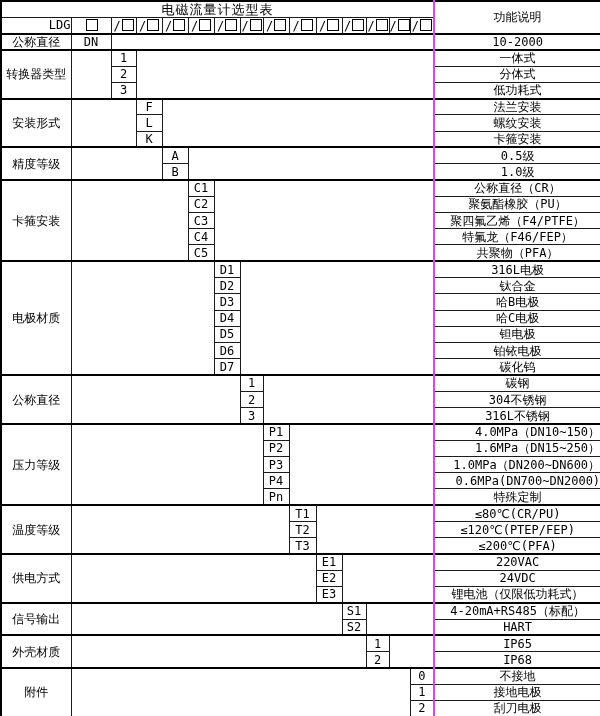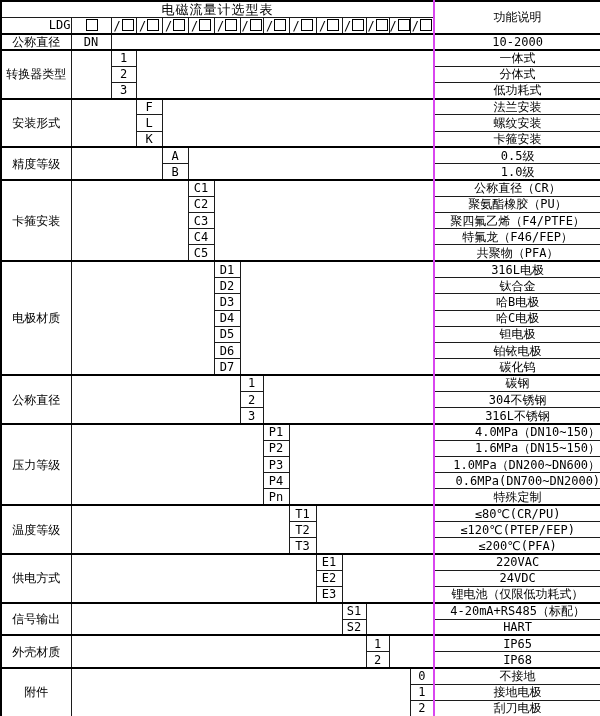--- a/index.html
+++ b/index.html
@@ -183,21 +183,21 @@
         </tr>
         <tr class="gs">
           <td class="lbl" rowspan="5">压力等级</td>
           <td class="fill" rowspan="5" colspan="7"></td>
           <td class="code">P1</td>
           <td class="fill" rowspan="5" colspan="6"></td>
           <td class="desc left">4.0MPa（DN10~150）</td>
         </tr>
         <tr>
           <td class="code">P2</td>
-          <td class="desc left">1.6MPa（DN15~150）</td>
+          <td class="desc left">1.6MPa（DN15~250）</td>
         </tr>
         <tr>
           <td class="code">P3</td>
           <td class="desc left">1.0MPa（DN200~DN600）</td>
         </tr>
         <tr>
           <td class="code">P4</td>
           <td class="desc left">0.6MPa(DN700~DN2000)</td>
         </tr>
         <tr>

